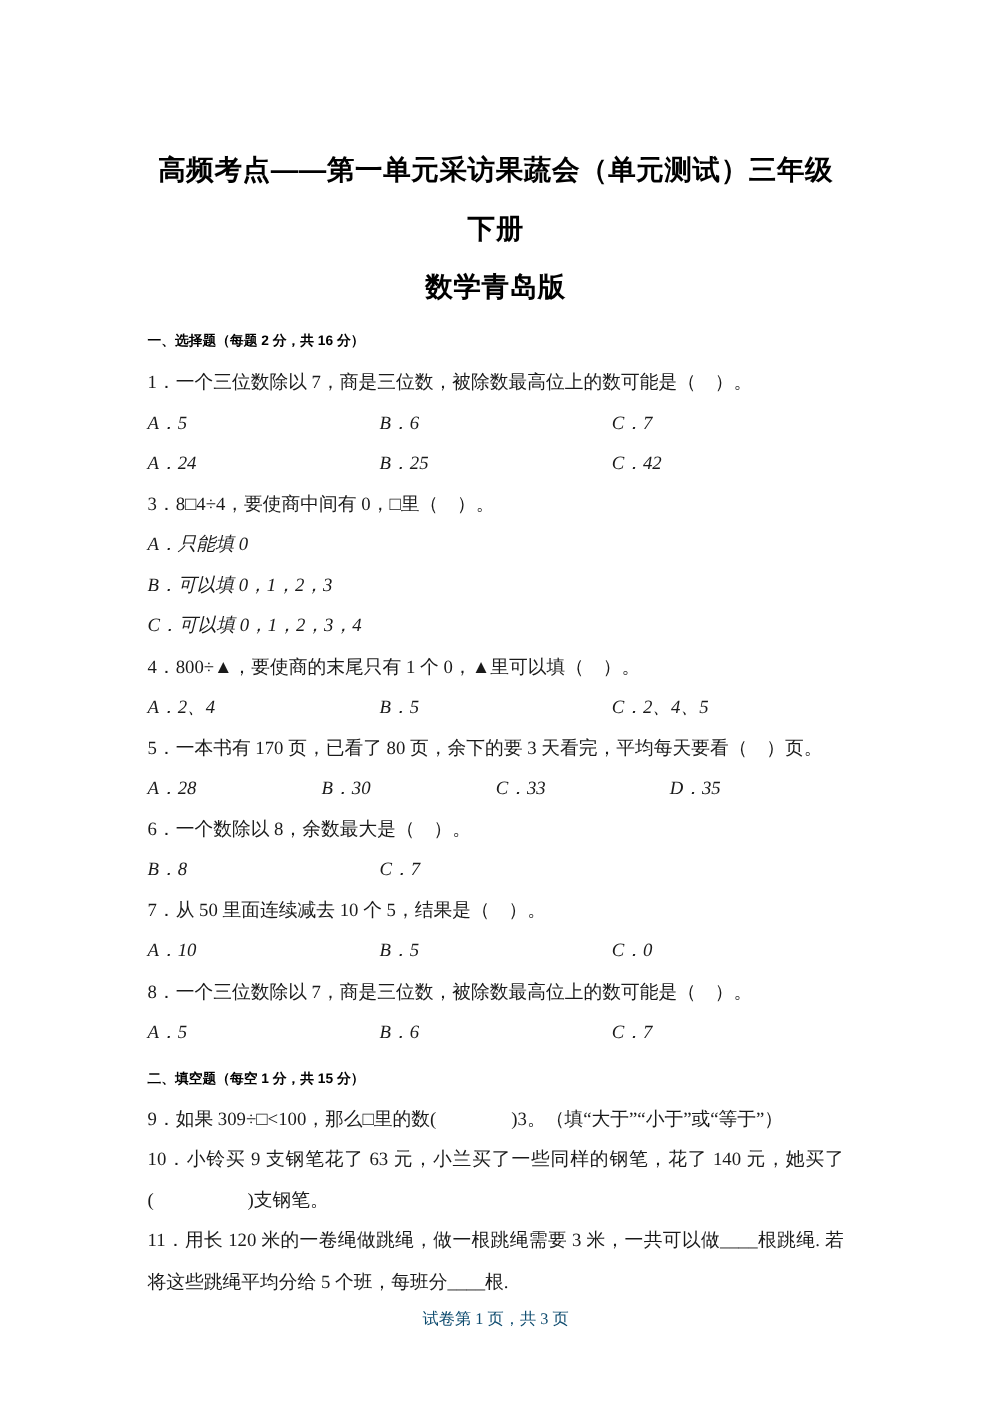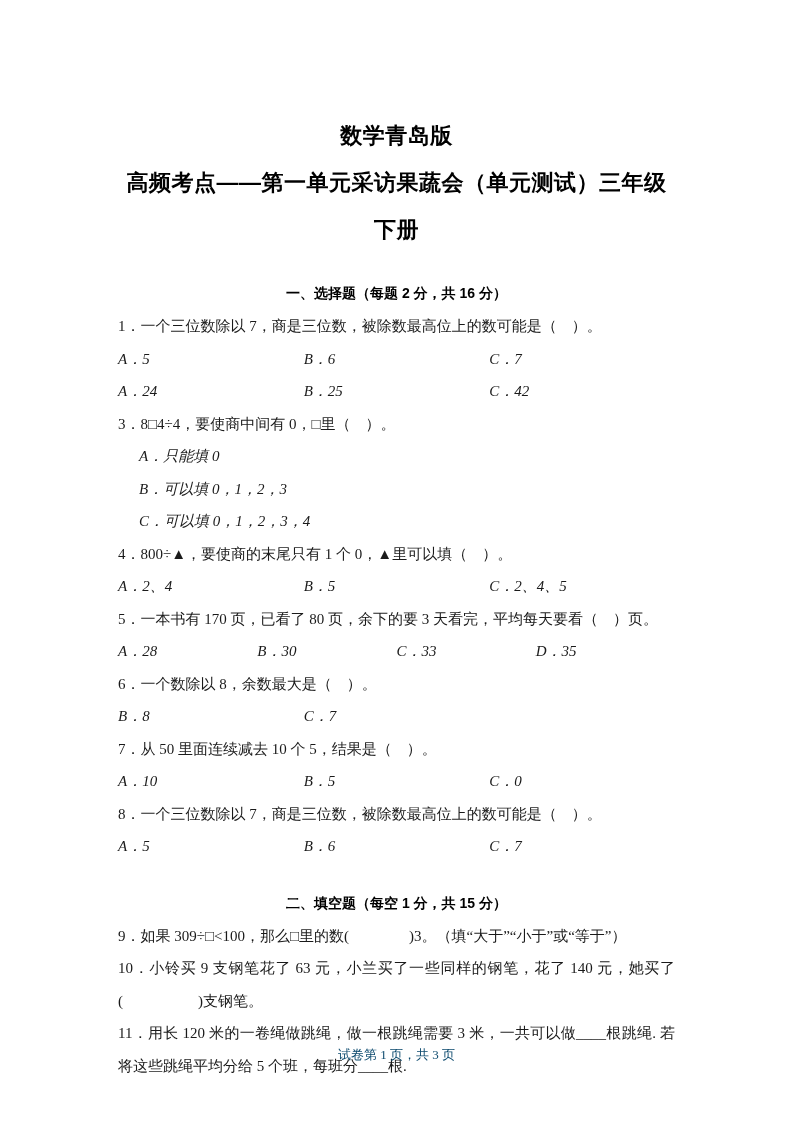--- a/index.html
+++ b/index.html
@@ -20,61 +20,60 @@
     font-weight: 700;
     font-size: 22px;
     line-height: 47px;
     text-align: center;
     color: #000000;
     letter-spacing: 0.5px;
   }
   .section-heading {
     font-family: "Liberation Sans", "DejaVu Sans", sans-serif;
     font-weight: 700;
-    font-size: 14px;
+    font-size: 11px;
     line-height: 33px;
-    margin-top: 24px;
+    margin-top: 4px;
     color: #000000;
-    text-align: center;
   }
   .qtext {
     font-size: 15px;
     line-height: 32.5px;
     margin: 0;
     text-align: justify;
   }
   .options {
     display: flex;
     font-size: 15px;
     line-height: 32.5px;
     font-style: italic;
   }
   .options .opt { width: 33.333%; }
   .options.four .opt { width: 25%; }
-  .options.stacked { display: block; margin-left: 21px; }
+  .options.stacked { display: block; }
   .options.stacked .opt { display: block; width: 100%; }
   .footer {
     position: absolute;
     left: 0;
     top: 1046px;
     width: 100%;
     text-align: center;
     font-size: 13px;
     color: #0c4a6e;
   }
 </style>
 </head>
 <body>
 
 <div class="page">
   <div class="content">
 
     <div class="title">
+      <div>高频考点——第一单元采访果蔬会（单元测试）三年级下册</div>
       <div>数学青岛版</div>
-      <div>高频考点——第一单元采访果蔬会（单元测试）三年级下册</div>
     </div>
 
     <div class="section-heading">一、选择题（每题 2 分，共 16 分）</div>
 
     <p class="qtext">1．一个三位数除以 7，商是三位数，被除数最高位上的数可能是（　）。</p>
     <div class="options">
       <span class="opt">A．5</span>
       <span class="opt">B．6</span>
       <span class="opt">C．7</span>
     </div>

